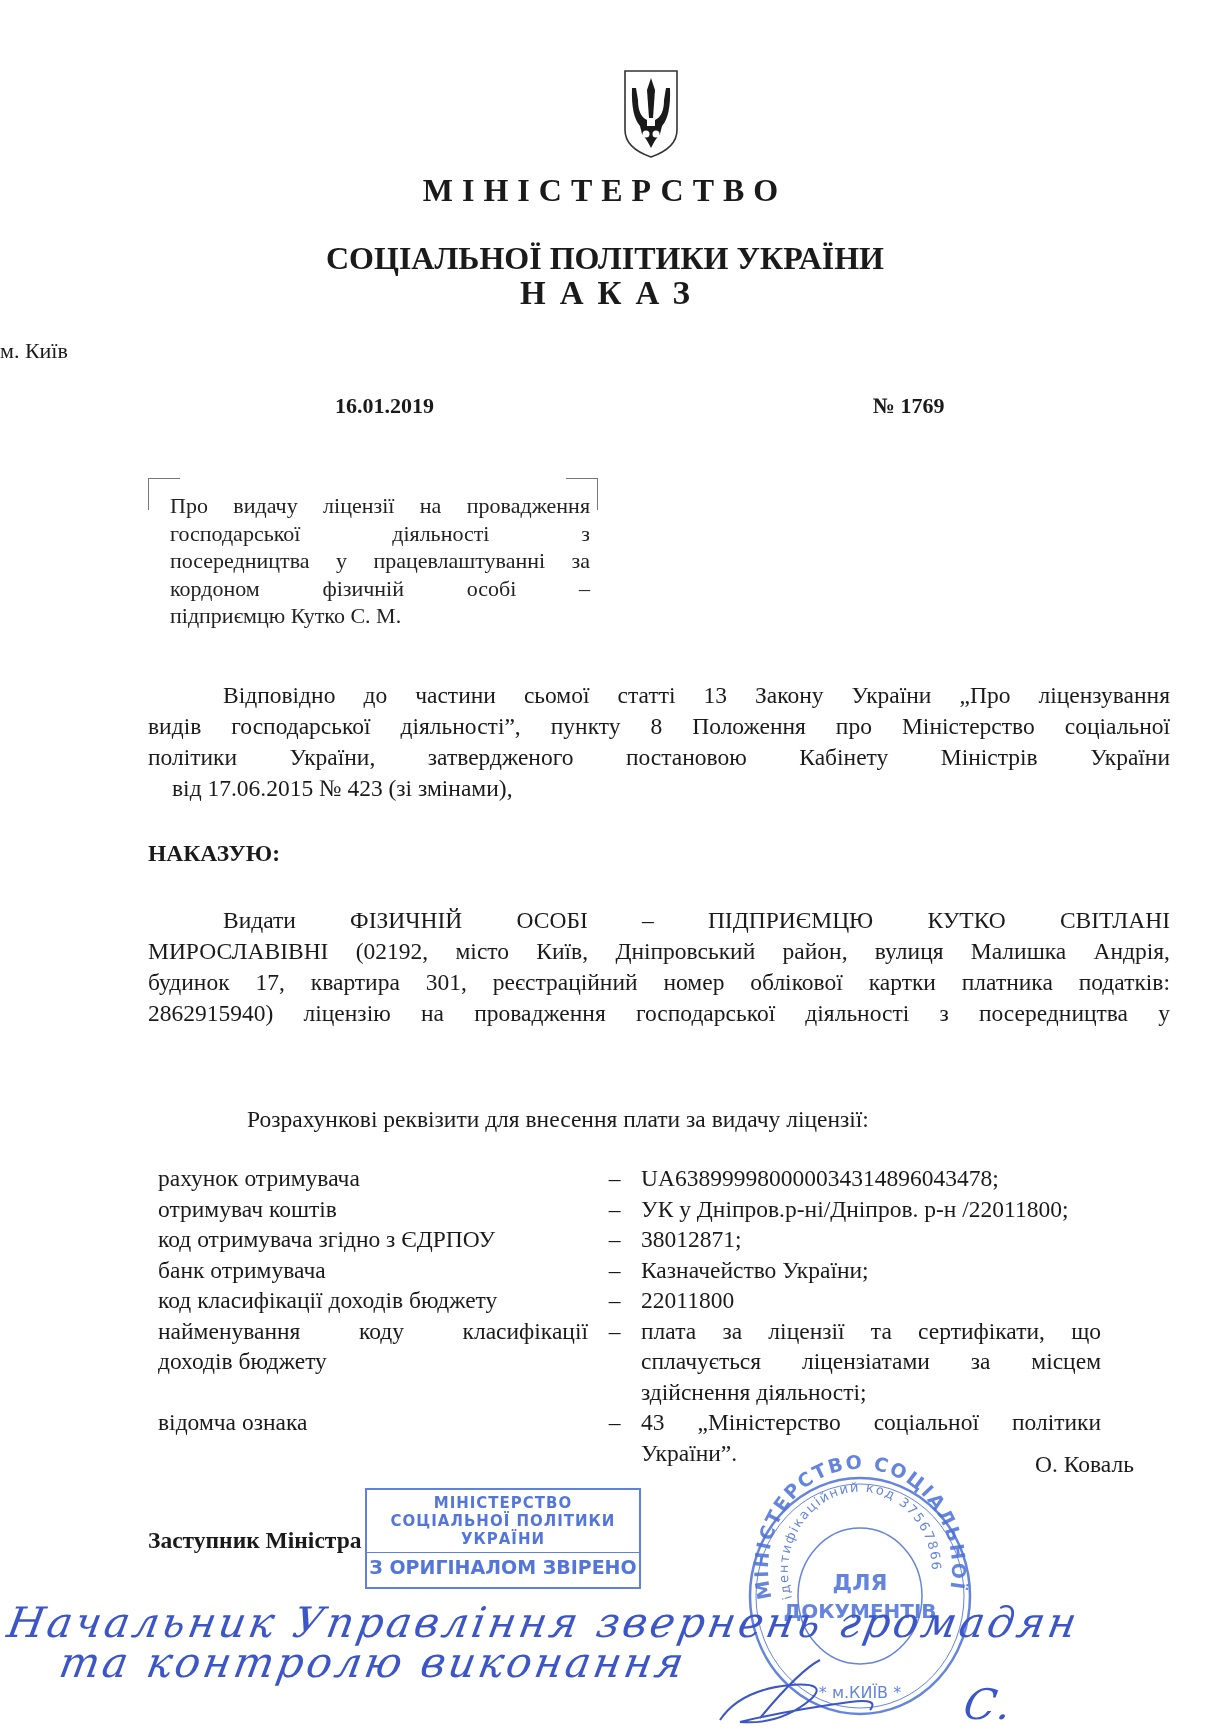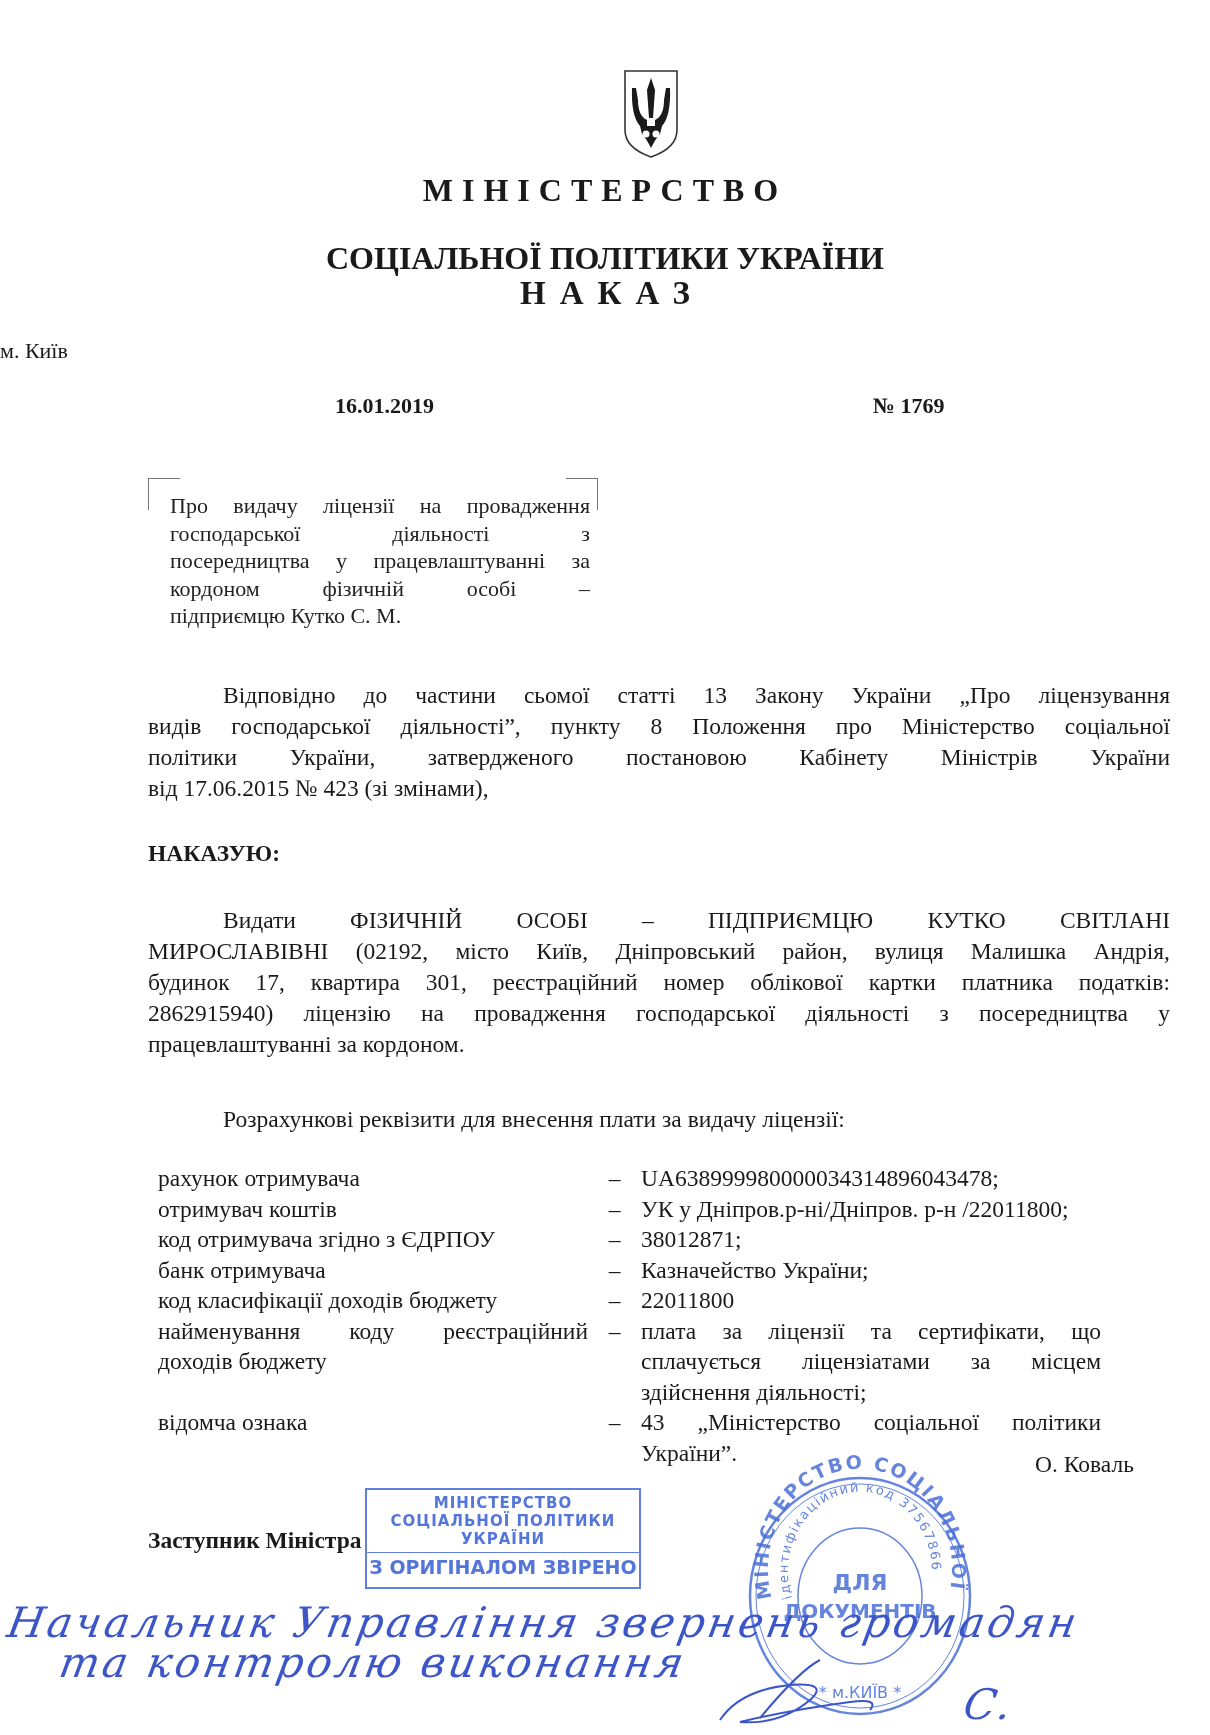--- a/index.html
+++ b/index.html
@@ -21,21 +21,21 @@
   .corner { position: absolute; border-color: #777; border-style: solid; }
   .corner-tl { left: 148px; top: 478px; width: 32px; height: 32px; border-width: 1px 0 0 1px; }
   .corner-tr { left: 566px; top: 478px; width: 32px; height: 32px; border-width: 1px 1px 0 0; }
   .subject { left: 170px; top: 492px; width: 420px; font-size: 22px; line-height: 27.5px; text-align: justify; text-align-last: left; color: #222; }
   .subject .line { display: block; text-align: justify; text-align-last: justify; }
   .subject .line.last { text-align-last: left; }
 
   
   .body-text { left: 148px; width: 1022px; font-size: 23.5px; line-height: 31px; text-align: justify; }
   .body-text .line { display: block; text-align: justify; text-align-last: justify; white-space: nowrap; }
-  .body-text .line.last { text-align-last: left; }
+  .body-text .line.last { text-align-last: left; margin-left: 24px; }
   .indent { text-indent: 75px; }
   .para1 { top: 680px; }
   .orders-heading { left: 148px; top: 840px; font-size: 23.5px; font-weight: bold; }
   .para2 { top: 905px; }
   .para3 { top: 1104px; }
 
   
   .req { left: 158px; top: 1163px; width: 1020px; font-size: 23.5px; line-height: 30.5px; }
   .req-row { display: flex; }
   .req-label { width: 430px; text-align: justify; }
@@ -103,21 +103,20 @@
   <span class="line last">від 17.06.2015 № 423 (зі змінами),</span>
 </div>
 
 <div class="abs orders-heading">НАКАЗУЮ:</div>
 
 <div class="abs body-text para2">
   <span class="line indent">Видати ФІЗИЧНІЙ ОСОБІ – ПІДПРИЄМЦЮ КУТКО СВІТЛАНІ</span>
   <span class="line">МИРОСЛАВІВНІ (02192, місто Київ, Дніпровський район, вулиця Малишка Андрія,</span>
   <span class="line">будинок 17, квартира 301, реєстраційний номер облікової картки платника податків:</span>
   <span class="line">2862915940) ліцензію на провадження господарської діяльності з посередництва у</span>
-  <span class="line last">працевлаштуванні за кордоном.</span>
 </div>
 
 <div class="abs body-text para3">
   <span class="line last indent">Розрахункові реквізити для внесення плати за видачу ліцензії:</span>
 </div>
 
 <div class="abs req">
   <div class="req-row">
     <div class="req-label single">рахунок отримувача</div>
     <div class="req-dash">–</div>
@@ -138,21 +137,21 @@
     <div class="req-dash">–</div>
     <div class="req-value">Казначейство України;</div>
   </div>
   <div class="req-row">
     <div class="req-label single">код класифікації доходів бюджету</div>
     <div class="req-dash">–</div>
     <div class="req-value">22011800</div>
   </div>
   <div class="req-row">
     <div class="req-label">
-      <span class="line">найменування коду реєстраційний</span>
+      <span class="line">найменування коду класифікації</span>
       <span class="line last">доходів бюджету</span>
     </div>
     <div class="req-dash">–</div>
     <div class="req-value">
       <span class="line">плата за ліцензії та сертифікати, що</span>
       <span class="line">сплачується ліцензіатами за місцем</span>
       <span class="line last">здійснення діяльності;</span>
     </div>
   </div>
   <div class="req-row">

